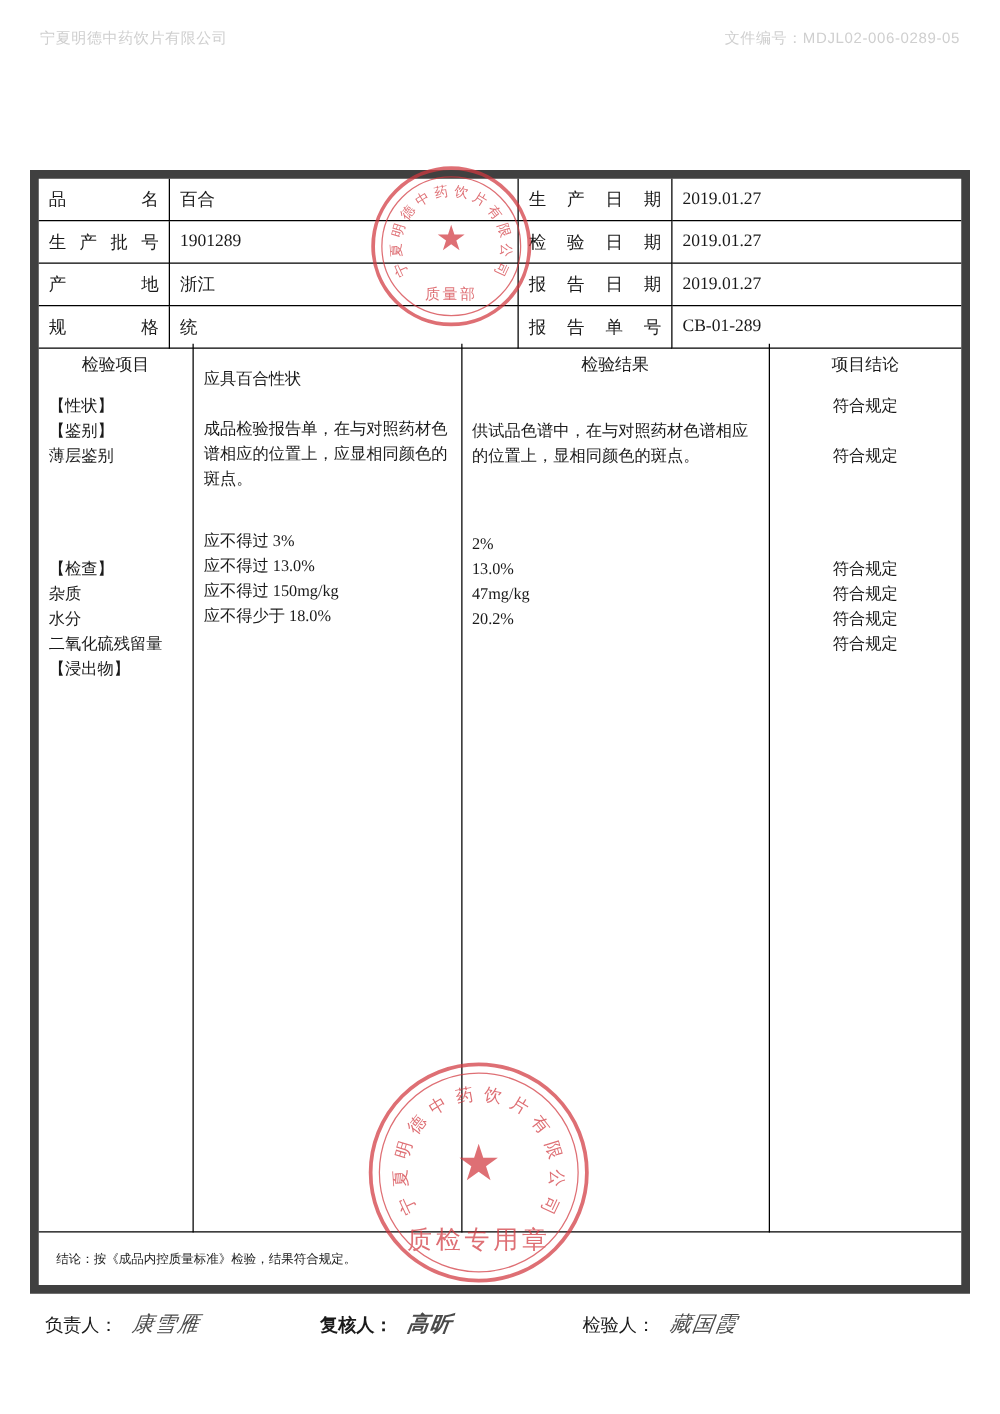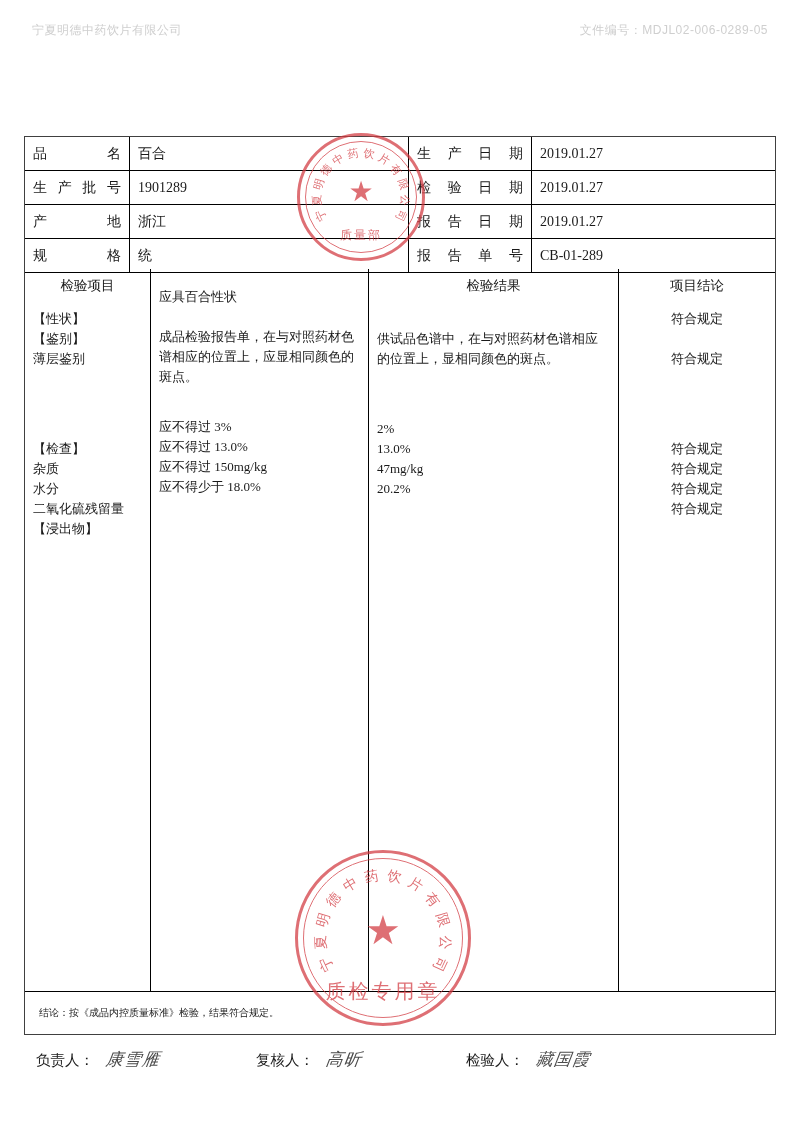--- a/index.html
+++ b/index.html
@@ -54,21 +54,21 @@
     font-weight: normal;
   }
 
   
   .frame {
     position: absolute;
     left: 24px;
     top: 136px;
     width: 752px;
     height: 899px;
-    border: 1px solid #404040;
+    border: 7px solid #404040;
     box-sizing: border-box;
   }
 
   table.meta {
     border-collapse: collapse;
     width: 100%;
     table-layout: fixed;
   }
   table.meta td {
     border-bottom: 1px solid #000;
@@ -174,21 +174,21 @@
     font-family: "DejaVu Serif", serif;
     font-style: italic;
     color: #2b2b2b;
     margin-left: 12px;
     font-size: 17px;
     letter-spacing: 1px;
     transform: skewX(-8deg);
     opacity: .85;
   }
   .sig-1 { margin-left: 12px; width: 220px; }
-  .sig-2 { width: 210px; }
+  .sig-2 { width: 210px; font-weight: bold; }
   .sig-3 { width: 220px; }
 
   
   .stamp {
     position: absolute;
     border: 3px solid #d2383f;
     border-radius: 50%;
     color: #d2383f;
     opacity: .72;
     pointer-events: none;

